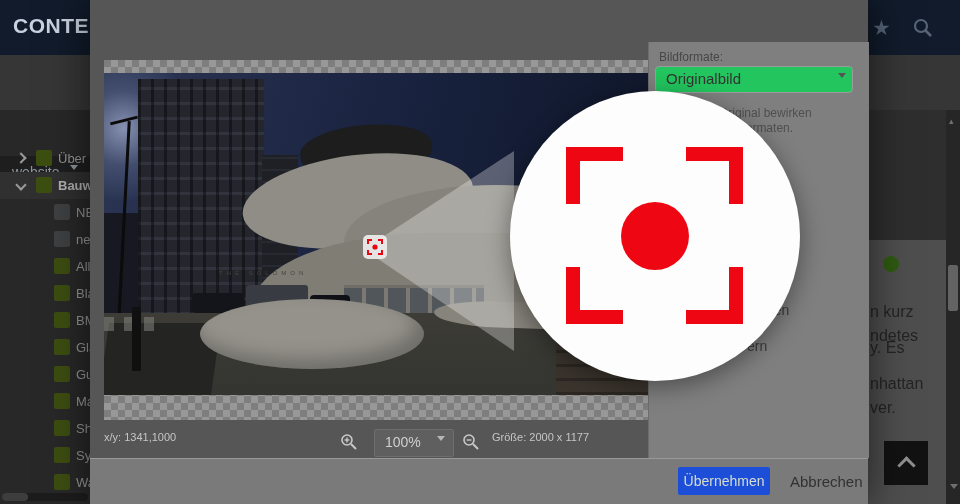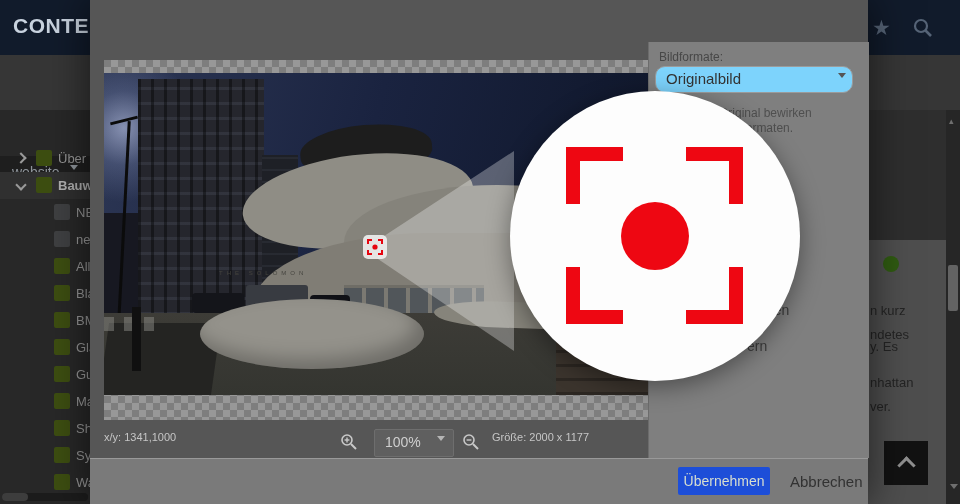--- a/index.html
+++ b/index.html
@@ -35,21 +35,21 @@
   .i1 .sq{left:36px;} .i1 .tlabel{left:58px;}
   .i2 .sq{left:54px;} .i2 .tlabel{left:76px;}
   .tlabel{top:6px;font-size:13px;color:#969696;white-space:nowrap;}
   .trow.bold .tlabel{font-weight:bold;color:#b0b0b0;}
   .hscroll{left:2px;top:383px;width:86px;height:8px;background:#1c1c1c;border-radius:4px;}
   .hthumb{left:0;top:0;width:26px;height:8px;background:#3d3d3d;border-radius:4px;}
 
   .bg-right{left:868px;top:110px;width:92px;height:394px;background:#2e2e2e;overflow:hidden;}
   .patch{left:0;top:130px;width:78px;height:264px;background:#4e4e4e;}
   .greendot{left:15px;top:16px;width:16px;height:16px;border-radius:50%;background:#2f5a11;}
-  .fragline{left:2px;font-size:13px;color:#242424;white-space:nowrap;}
+  .fragline{left:2px;font-size:16px;color:#242424;white-space:nowrap;}
   .vscroll{left:78px;top:0;width:14px;height:394px;background:#262626;}
   .uparrow{left:3px;top:6px;font-size:9px;color:#6f6f6f;}
   .vthumb{left:2px;top:155px;width:10px;height:46px;background:#636363;border-radius:2px;}
   .scrolltop{left:16px;top:331px;width:44px;height:44px;background:#121212;}
   .scrolltop .chevup{position:absolute;left:16px;top:18px;width:10px;height:10px;
     border:solid #8f8f8f;border-width:3px 0 0 3px;transform:rotate(45deg);}
   .cornercaret{left:82px;top:379px;}
   .cornercaret .caret{border-top-color:#6f6f6f;}
 
   
@@ -108,21 +108,21 @@
   .sbtext{top:431px;font-size:11px;color:#c6c6c6;white-space:nowrap;}
   .magsvg{top:433px;}
   .zoomsel{left:284px;top:429px;width:78px;height:26px;background:#5f5f5f;border:1px solid #6e6e6e;border-radius:2px;}
   .zoomval{left:10px;top:4px;font-size:14px;color:#cfcfcf;}
   .zoomcaret{left:62px;top:11px;}
   .zoomcaret .caret{border-top-color:#b5b5b5;}
 
   .rightpanel{left:558px;top:42px;width:220px;height:416px;background:#7f7f7f;
     border-left:1px solid rgba(0,0,0,.15);}
   .fmtlabel{left:10px;top:8px;font-size:12px;color:#474747;}
-  .fmtselect{left:6px;top:24px;width:196px;height:25px;background:#7dd3fc;border:1px solid #9b9b9b;border-radius:10px;text-align:center;}
+  .fmtselect{left:6px;top:24px;width:196px;height:25px;background:#22c55e;border:1px solid #9b9b9b;border-radius:4px;text-align:center;}
   .fmtval{left:10px;top:3px;font-size:15px;color:#333333;}
   .fmtcaret{left:182px;top:11px;}
   .fmtcaret .caret{border-top-color:#555;}
   .hint{font-size:12px;color:#4f4f4f;white-space:nowrap;}
   .optfrag{font-size:14px;color:#3d3d3d;white-space:nowrap;}
 
   .mfooter{left:0;top:458px;width:778px;height:46px;background:#7a7a7a;border-top:1px solid #999;}
   .applybtn{left:588px;top:8px;width:92px;height:28px;background:#1d4ed8;border-radius:2px;
     color:#d7ded0;font-size:14px;text-align:center;line-height:28px;}
   .cancelbtn{left:700px;top:14px;font-size:15px;color:#323232;}

